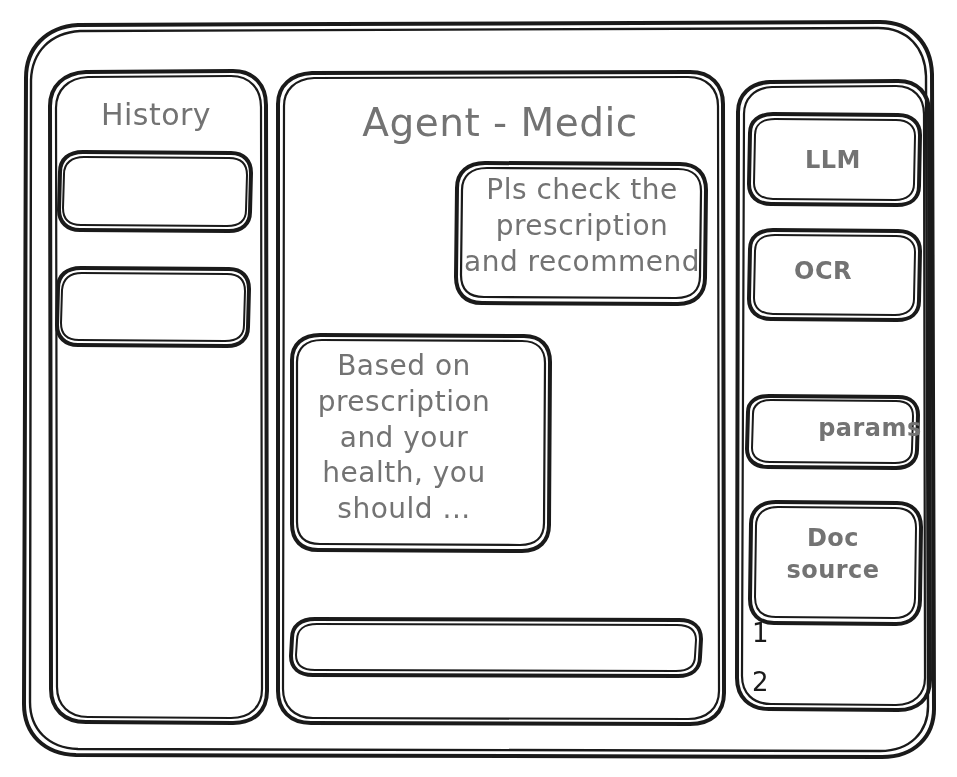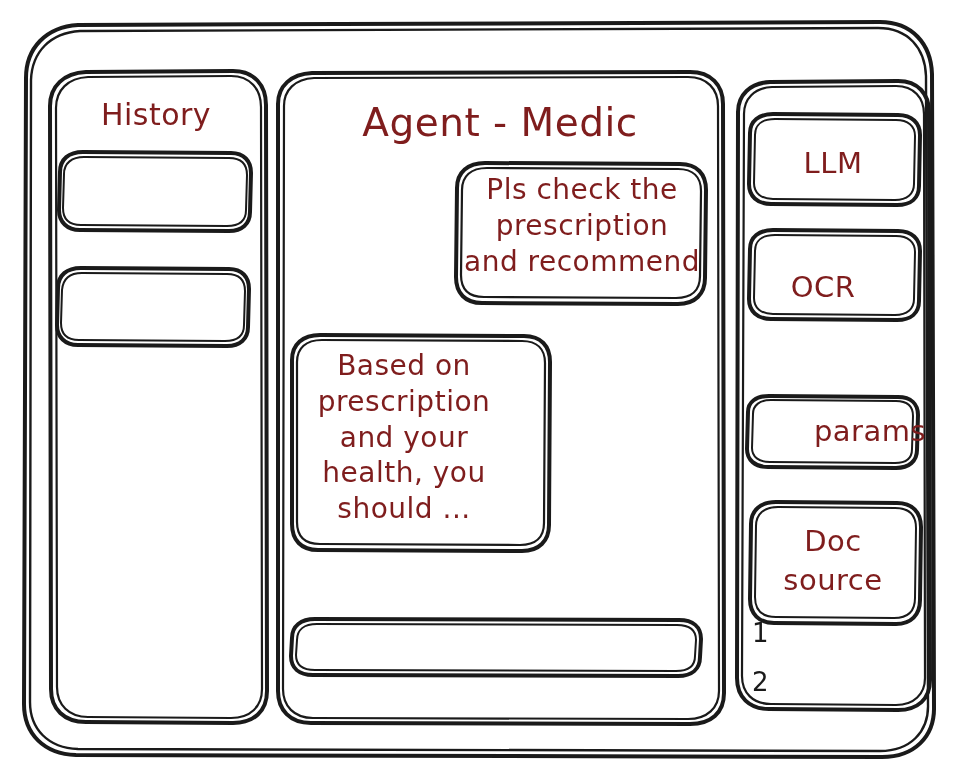--- a/index.html
+++ b/index.html
@@ -36,21 +36,21 @@
     position: absolute;
     left: 0; top: 0;
     width: 957px;
     height: 777px;
   }
 
   
   .txt {
     position: absolute;
     font-family: "DejaVu Sans", sans-serif;
-    color: #7f1d1d;
+    color: #737373;
     letter-spacing: 0.5px;
     text-align: center;
     line-height: 1.28;
     white-space: pre-line;
     user-select: none;
   }
 
   .panel-title {
     font-size: 30px;
     font-weight: 400;
@@ -59,25 +59,25 @@
   #history-title { left: 58px; top: 96px; width: 196px; }
   #agent-title   { left: 290px; top: 98px; width: 420px; font-size: 39px; }
 
   .bubble-text {
     font-size: 28px;
   }
   #user-bubble-text  { left: 458px; top: 172px; width: 248px; }
   #agent-bubble-text { left: 296px; top: 348px; width: 216px; }
 
   .tool-label {
-    font-size: 29px;
-    font-weight: 400;
+    font-size: 24px;
+    font-weight: 700;
   }
   #tool-llm-label     { left: 748px; top: 145px;  width: 170px; }
-  #tool-ocr-label     { left: 748px; top: 256px;  width: 150px; margin-top: 13px; }
+  #tool-ocr-label     { left: 748px; top: 256px;  width: 150px; }
   #tool-params-label  { left: 746px; top: 413px;  width: 176px; margin-left: 36px; }
   #tool-doc-label     { left: 748px; top: 522px;  width: 170px; line-height: 1.35; }
 
   .doc-item {
     position: absolute;
     font-size: 26px;
     text-align: left;
     color: #1a1a1a;
   }
   #doc-item-1 { left: 752px; top: 618px; }

